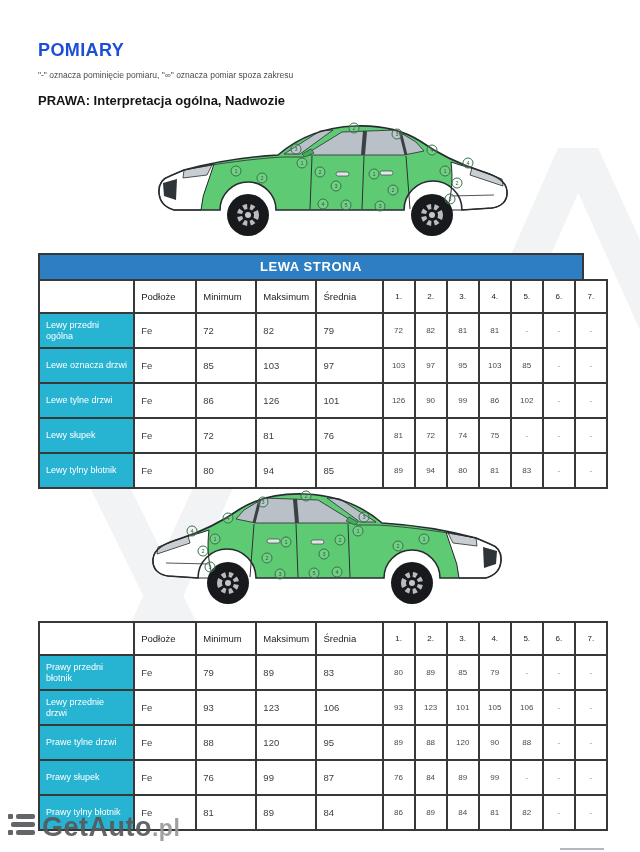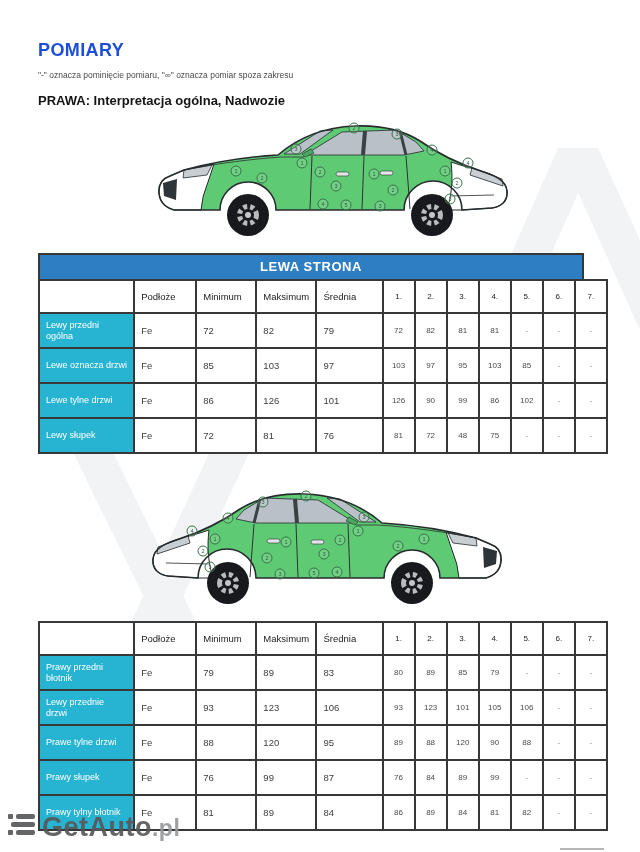--- a/index.html
+++ b/index.html
@@ -221,23 +221,37 @@
           <td class="num dash">-</td>
         </tr>
         <tr>
           <td class="lbl">Lewy słupek</td>
           <td class="main">Fe</td>
           <td class="main">72</td>
           <td class="main">81</td>
           <td class="main">76</td>
           <td class="num">81</td>
           <td class="num">72</td>
-          <td class="num">48</td>
+          <td class="num">74</td>
           <td class="num">75</td>
           <td class="num dash">-</td>
+          <td class="num dash">-</td>
+          <td class="num dash">-</td>
+        </tr>
+        <tr>
+          <td class="lbl">Lewy tylny błotnik</td>
+          <td class="main">Fe</td>
+          <td class="main">80</td>
+          <td class="main">94</td>
+          <td class="main">85</td>
+          <td class="num">89</td>
+          <td class="num">94</td>
+          <td class="num">80</td>
+          <td class="num">81</td>
+          <td class="num">83</td>
           <td class="num dash">-</td>
           <td class="num dash">-</td>
         </tr>
       </tbody>
   </table>
 </div>
 
 <div class="layer car-wrap car2">
   <svg width="370" height="134" viewBox="0 0 370 134">
     <use href="#carBodyG" transform="translate(370,0) scale(-1,1)"></use>

